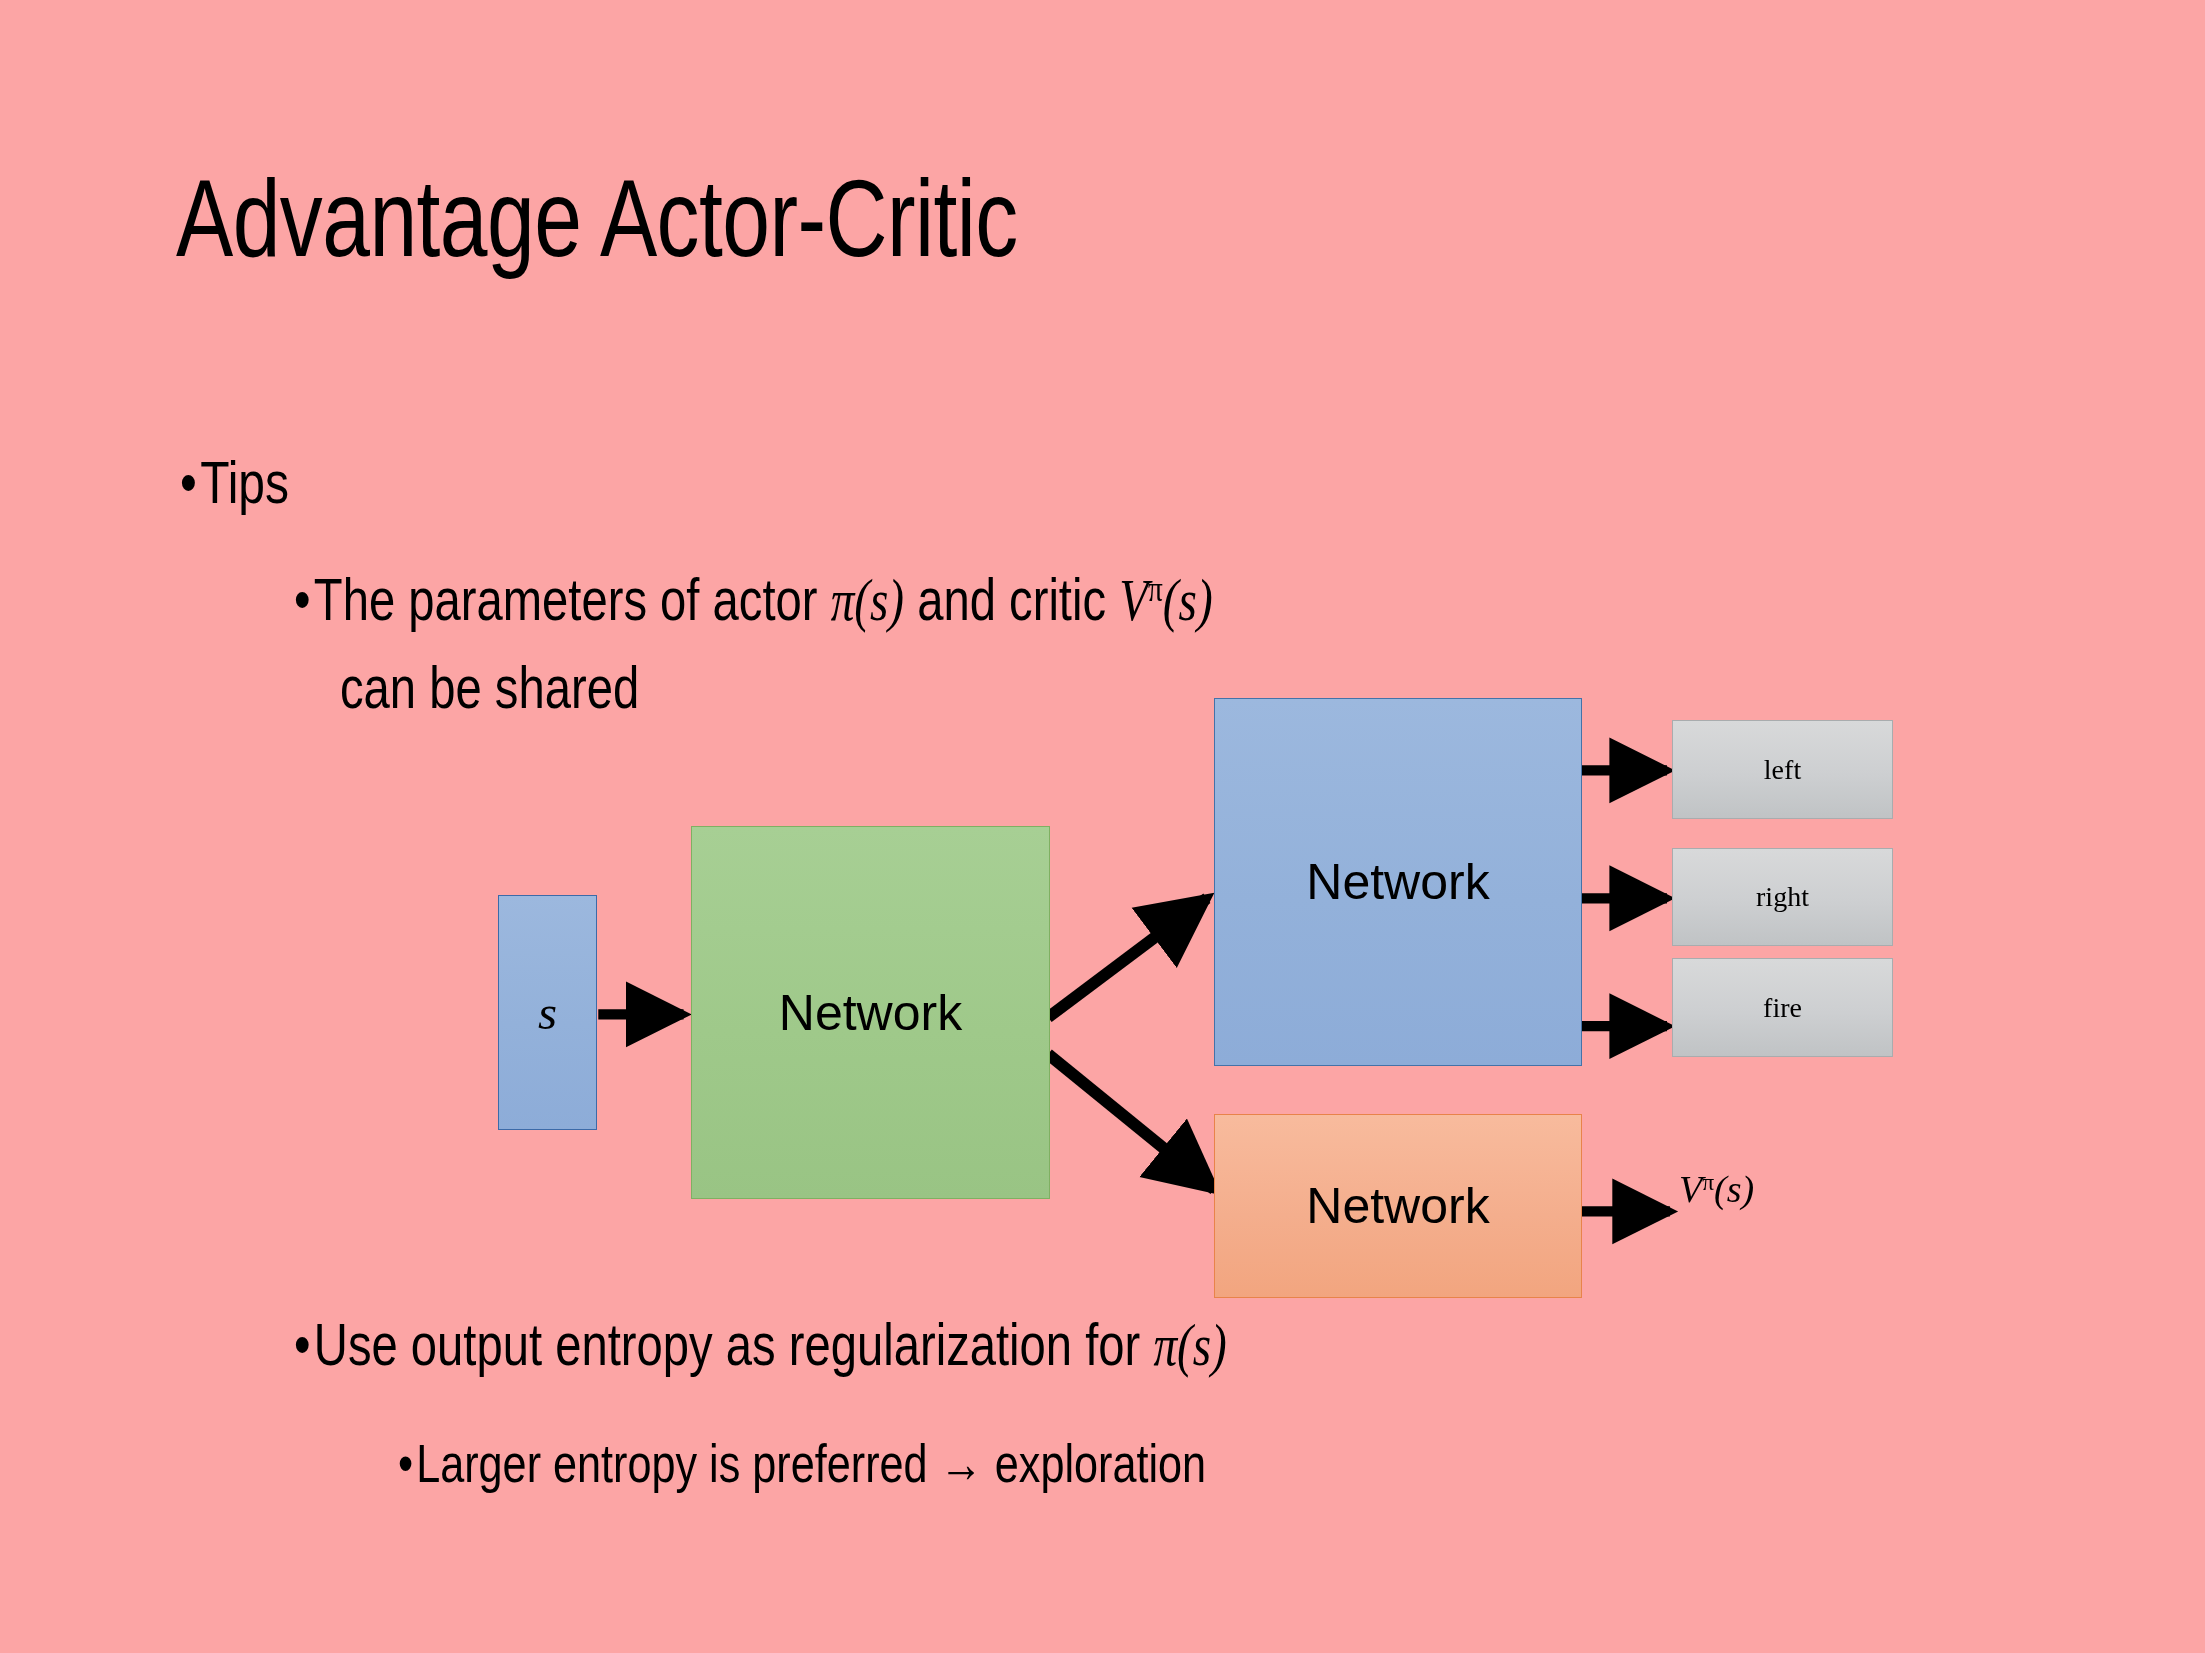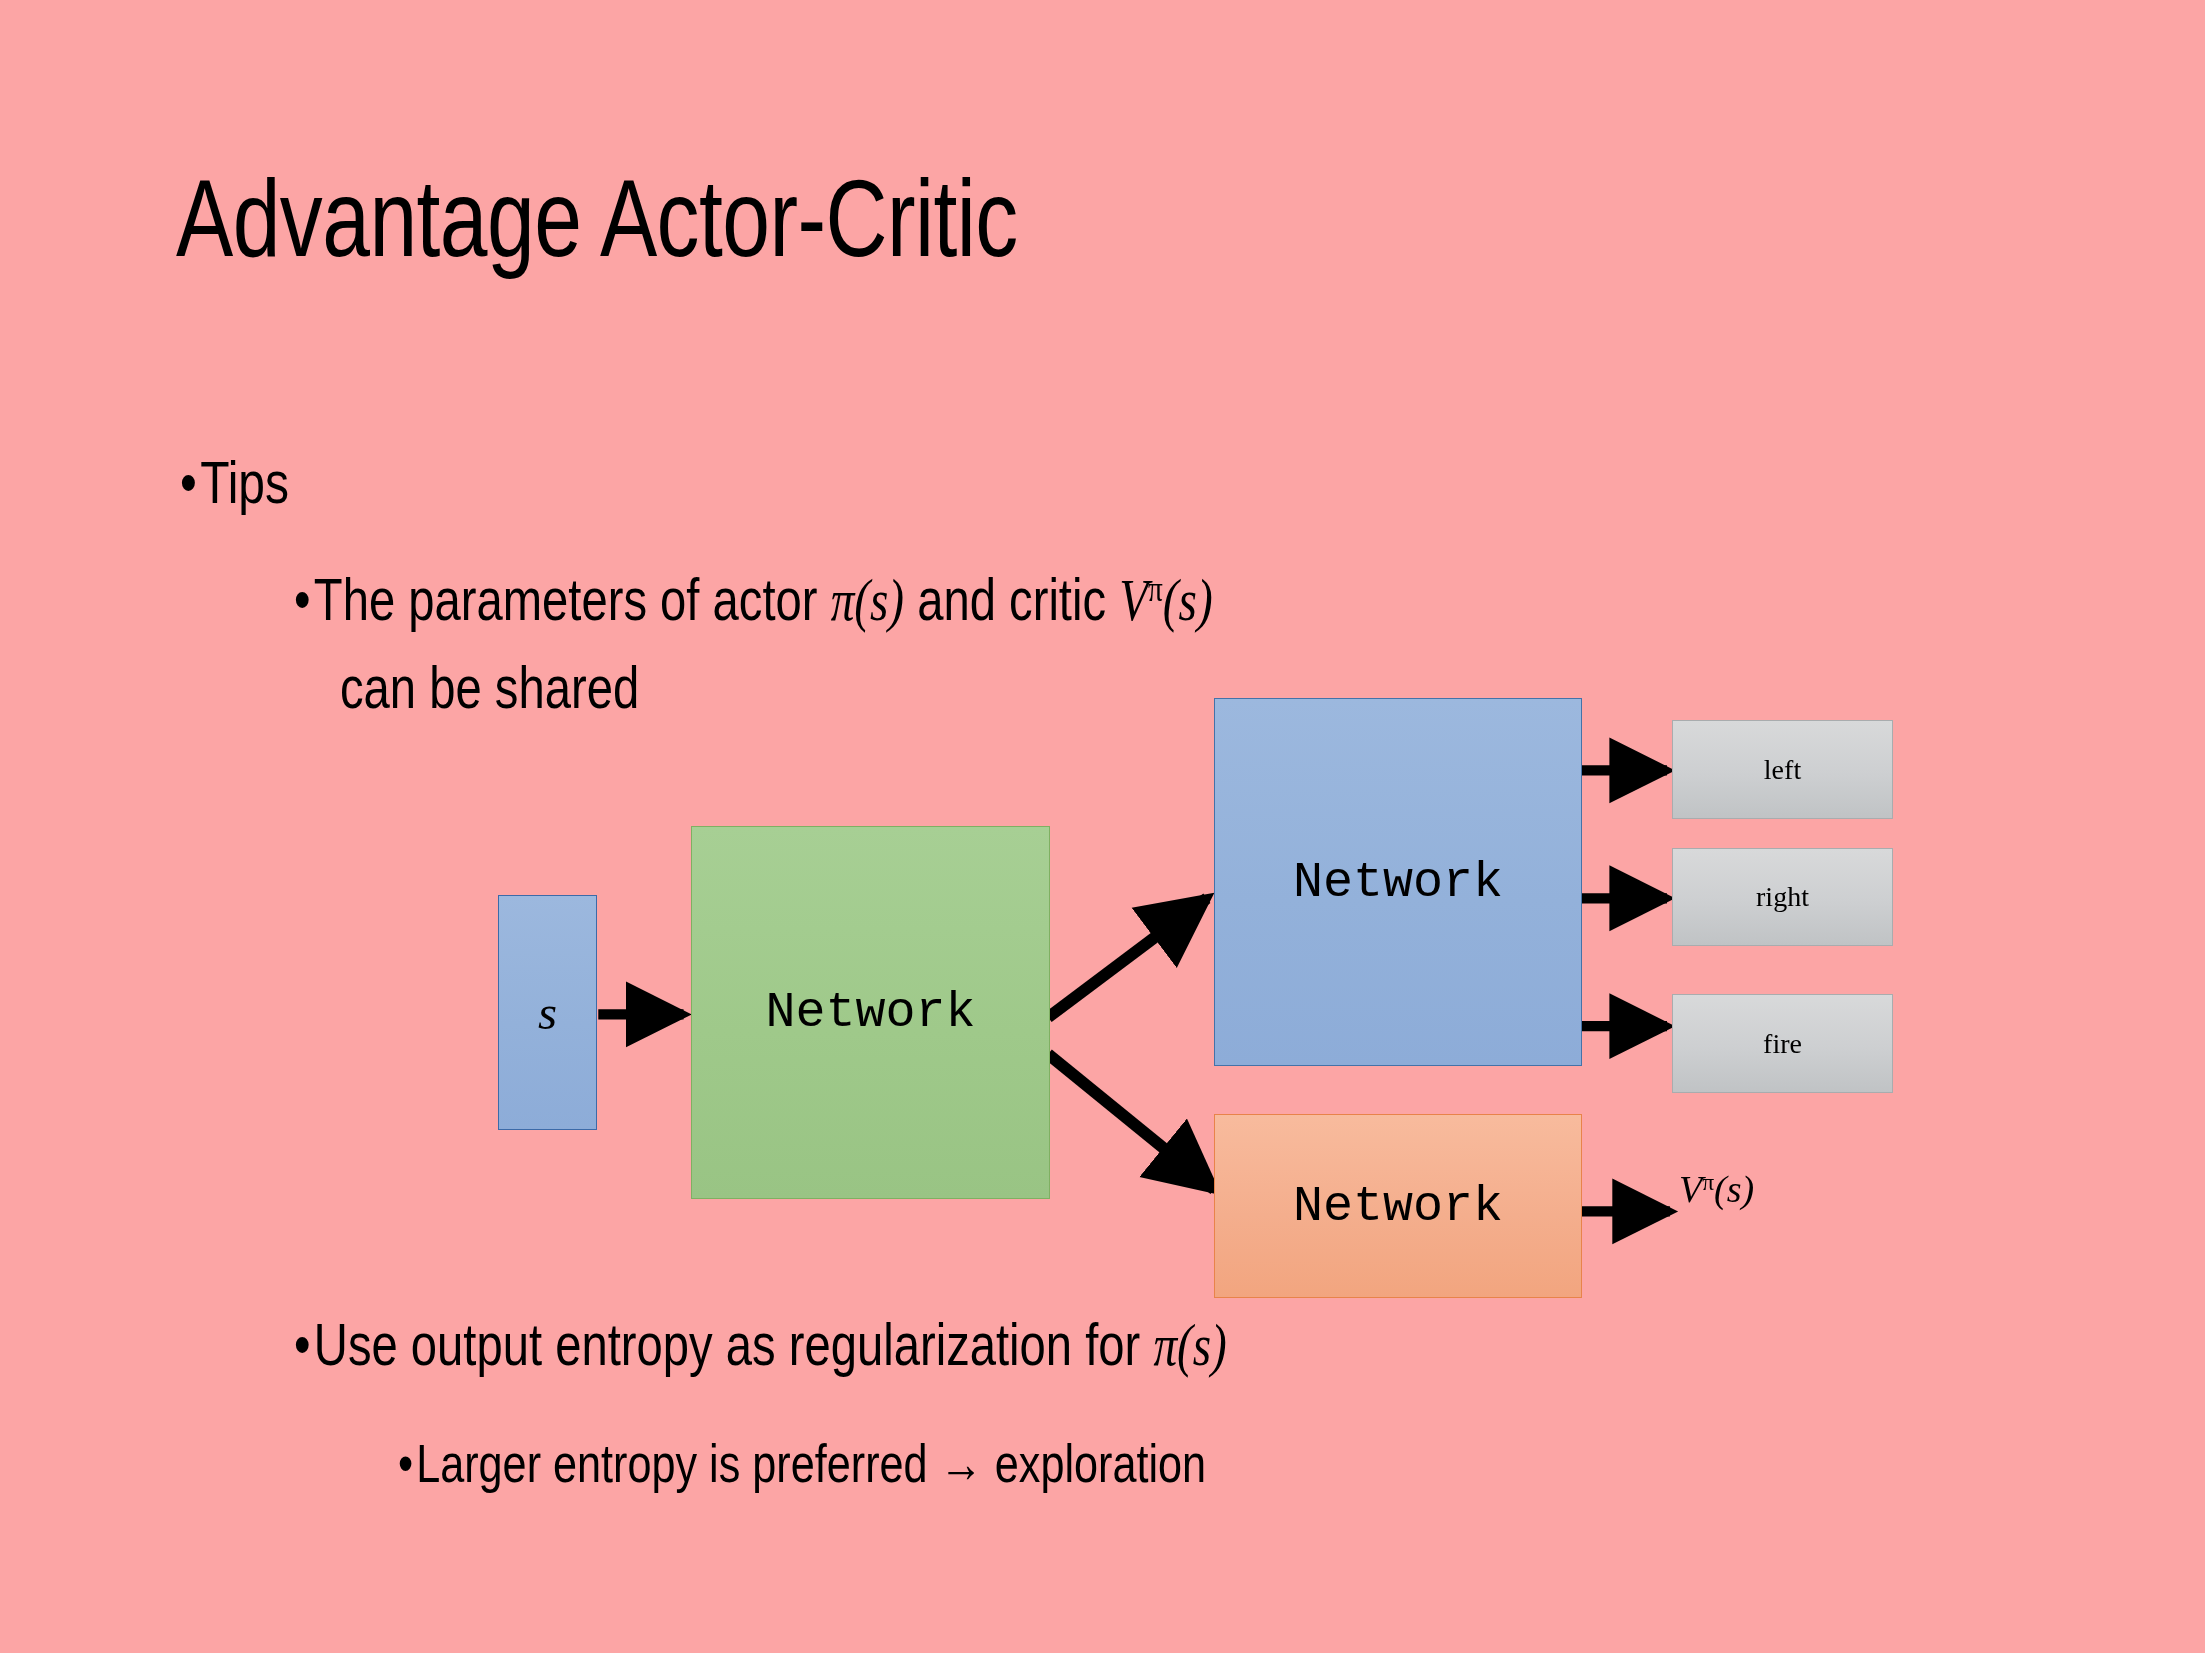--- a/index.html
+++ b/index.html
@@ -57,21 +57,21 @@
     font-size:0.62em;
     vertical-align:0.52em;
   }
 
   
   .diagram{position:absolute;left:0;top:0;width:2205px;height:1654px;pointer-events:none;}
   .box{
     position:absolute;
     box-sizing:border-box;
     display:flex;align-items:center;justify-content:center;
-    font-family:Liberation Mono, monospace;
+    font-family:Liberation Sans, sans-serif;
     color:#000;
   }
   .box-s{
     background:linear-gradient(180deg,#9CB8DE 0%,#93B1DA 55%,#8DACD8 100%);
     border:1.5px solid #3C6AA8;
     font-family:"Liberation Serif","DejaVu Serif",serif;
     font-style:italic;
     font-size:49px;
   }
   .box-green{
@@ -161,21 +161,21 @@
     <div class="box box-orange" style="left:1214px; top:1114px; width:368px; height:184px;">
       <span>Network</span>
     </div>
 
     <div class="box box-gray" style="left:1672px; top:720px; width:221px; height:99px;">
       <span>left</span>
     </div>
     <div class="box box-gray" style="left:1672px; top:848px; width:221px; height:98px;">
       <span>right</span>
     </div>
-    <div class="box box-gray" style="left:1672px; top:994px; width:221px; height:99px;">
+    <div class="box box-gray" style="left:1672px; top:958px; width:221px; height:99px;">
       <span>fire</span>
     </div>
 
     <div class="vlabel" style="left:1679px; top:1167px;">
       <span class="mathi">V</span><span class="supsc">π</span><span class="mathi">(s)</span>
     </div>
 
   </div>
 
   <div class="btext lvl2 squish" style="left:294px; top:1311px;">

